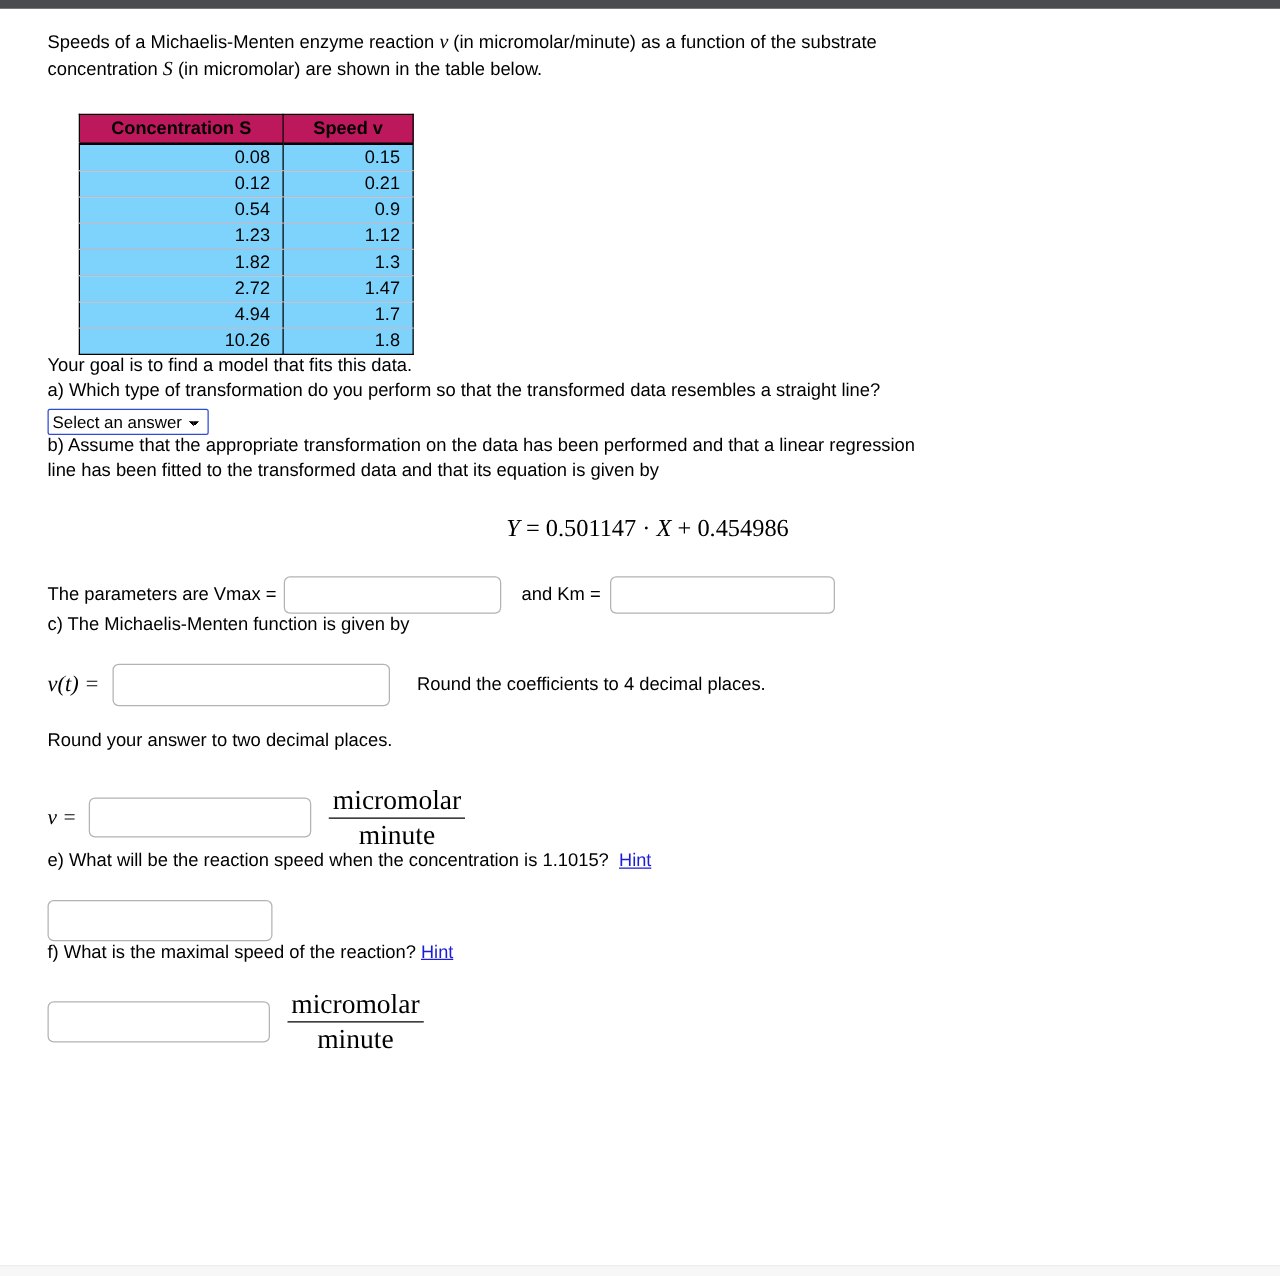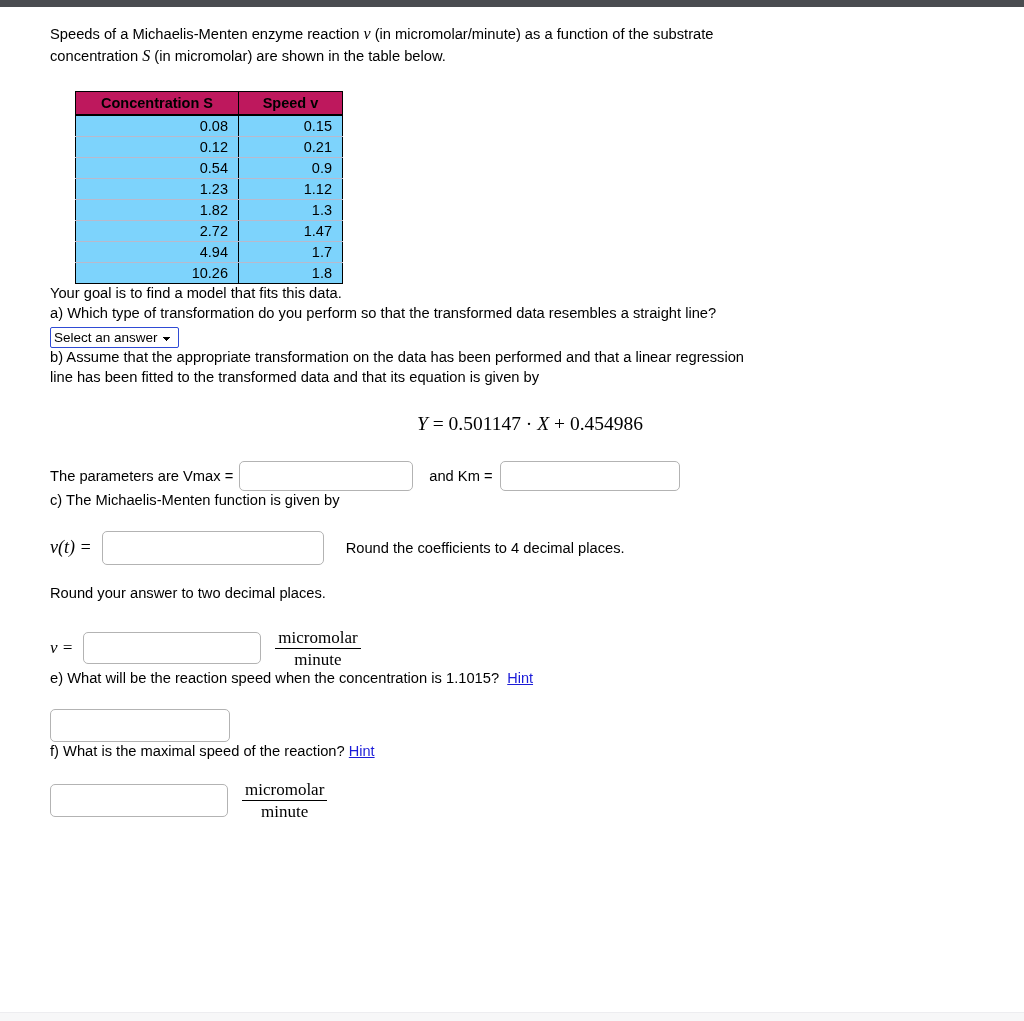--- a/index.html
+++ b/index.html
@@ -32,21 +32,21 @@
     background: #f7f7f8;
     border-top: 1px solid #ededf0;
     box-sizing: border-box;
   }
 
   .page {
     position: absolute;
     top: 7px; left: 0;
     width: 1024px;
     height: 1005px;
-    padding: 16px 0 0 12px;
+    padding: 16px 0 0 0;
     box-sizing: border-box;
   }
 
   .content {
     margin-left: 38px;
     width: 960px;
   }
 
   p.para {
     font-size: 14.7px;
@@ -162,21 +162,21 @@
     font-size: 14.7px;
   }
   .inline-row .lbl { white-space: pre; }
 
   
   .frac {
     display: inline-block;
     vertical-align: middle;
     text-align: center;
     font-family: "Liberation Serif", serif;
-    font-size: 17px;
+    font-size: 22px;
     line-height: 1.12;
     margin-left: 14px;
   }
   .frac .num {
     display: block;
     padding: 0 3px 1px 3px;
     border-bottom: 1.3px solid #000;
   }
   .frac .den { display: block; padding-top: 1px; }
 

